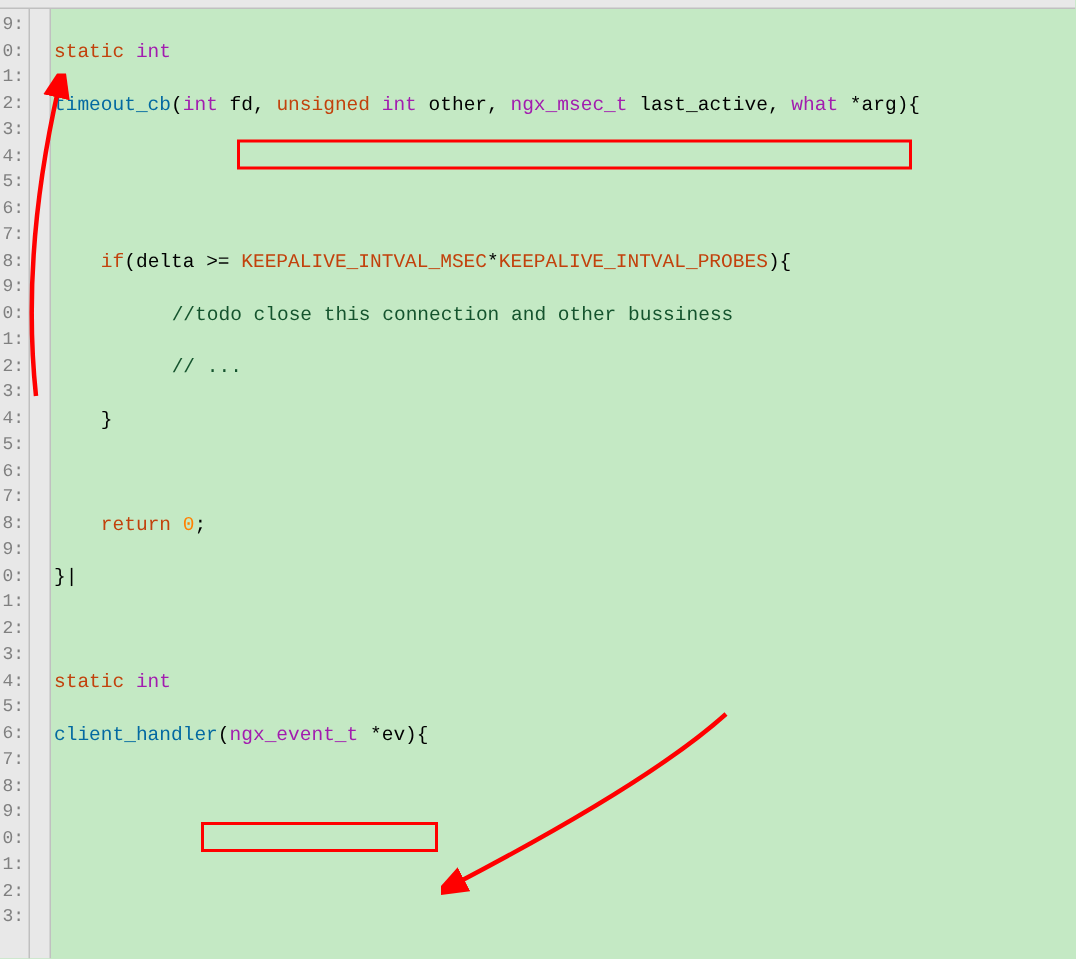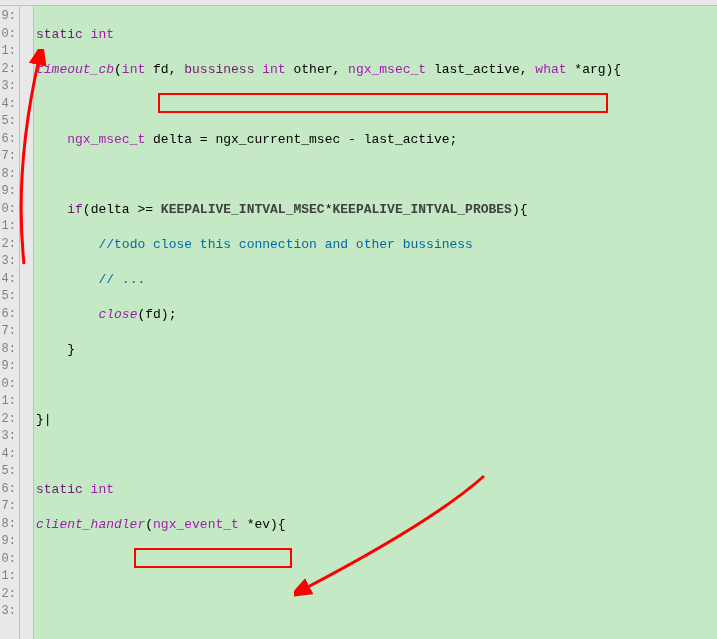--- a/index.html
+++ b/index.html
@@ -39,26 +39,26 @@
   }
   .code {
     flex: 1;
     background: #c4e9c4;
     padding-top: 2px;
     padding-left: 2px;
     line-height: 17.5px;
     white-space: pre;
     position: relative;
   }
-  .kw { color: #701a75; }
+  .kw { color: #c2410c; }
   .type { color: #a21caf; }
-  .fn { color: #a21caf; font-style: italic; }
+  .fn { color: #0369a1; }
   .num { color: #ff8000; }
-  .macro-red { color: #404040; font-weight: bold; }
-  .comment { color: #0369a1; }
+  .macro-red { color: #c2410c; font-weight: normal; }
+  .comment { color: #14532d; margin-left: 16px; }
   .txt { color: #000000; }
 
   .redbox1 {
     position: absolute;
     border: 2px solid #ff0000;
     left: 124px;
     top: 87px;
     width: 450px;
     height: 20px;
     pointer-events: none;
@@ -116,30 +116,29 @@
     <div>8:</div>
     <div>9:</div>
     <div>0:</div>
     <div>1:</div>
     <div>2:</div>
     <div>3:</div>
   </div>
   <div class="fold"></div>
   <div class="code">
 <div><span class="kw">static</span><span class="type"> int</span></div>
-<div><span class="fn">timeout_cb</span><span class="txt">(</span><span class="type">int</span><span class="txt"> fd, </span><span class="kw">bussiness</span><span class="type"> int</span><span class="txt"> other, </span><span class="type">ngx_msec_t</span><span class="txt"> last_active, </span><span class="type">what</span><span class="txt"> *arg){</span></div>
+<div><span class="fn">timeout_cb</span><span class="txt">(</span><span class="type">int</span><span class="txt"> fd, </span><span class="kw">unsigned</span><span class="type"> int</span><span class="txt"> other, </span><span class="type">ngx_msec_t</span><span class="txt"> last_active, </span><span class="type">what</span><span class="txt"> *arg){</span></div>
 <div><span></span>&nbsp;</div>
-<div><span>    </span><span class="type">ngx_msec_t</span><span class="txt"> delta = </span><span class="txt">ngx_current_msec</span><span class="txt"> - last_active;</span></div>
 <div><span></span>&nbsp;</div>
 <div><span>    </span><span class="kw">if</span><span class="txt">(delta &gt;= </span><span class="macro-red">KEEPALIVE_INTVAL_MSEC</span><span class="txt">*</span><span class="macro-red">KEEPALIVE_INTVAL_PROBES</span><span class="txt">){</span></div>
 <div><span>        </span><span class="comment">//todo close this connection and other bussiness</span></div>
 <div><span>        </span><span class="comment">// ...</span></div>
-<div><span>        </span><span class="fn">close</span><span class="txt">(fd);</span></div>
 <div><span class="txt">    }</span></div>
 <div><span></span>&nbsp;</div>
+<div><span>    </span><span class="kw">return</span><span> </span><span class="num">0</span><span class="txt">;</span></div>
 <div><span class="txt">}|</span></div>
 <div><span></span>&nbsp;</div>
 <div><span class="kw">static</span><span class="type"> int</span></div>
 <div><span class="fn">client_handler</span><span class="txt">(</span><span class="type">ngx_event_t</span><span class="txt"> *ev){</span></div>
 <div><span></span>&nbsp;</div>
 
 
 
 
 

